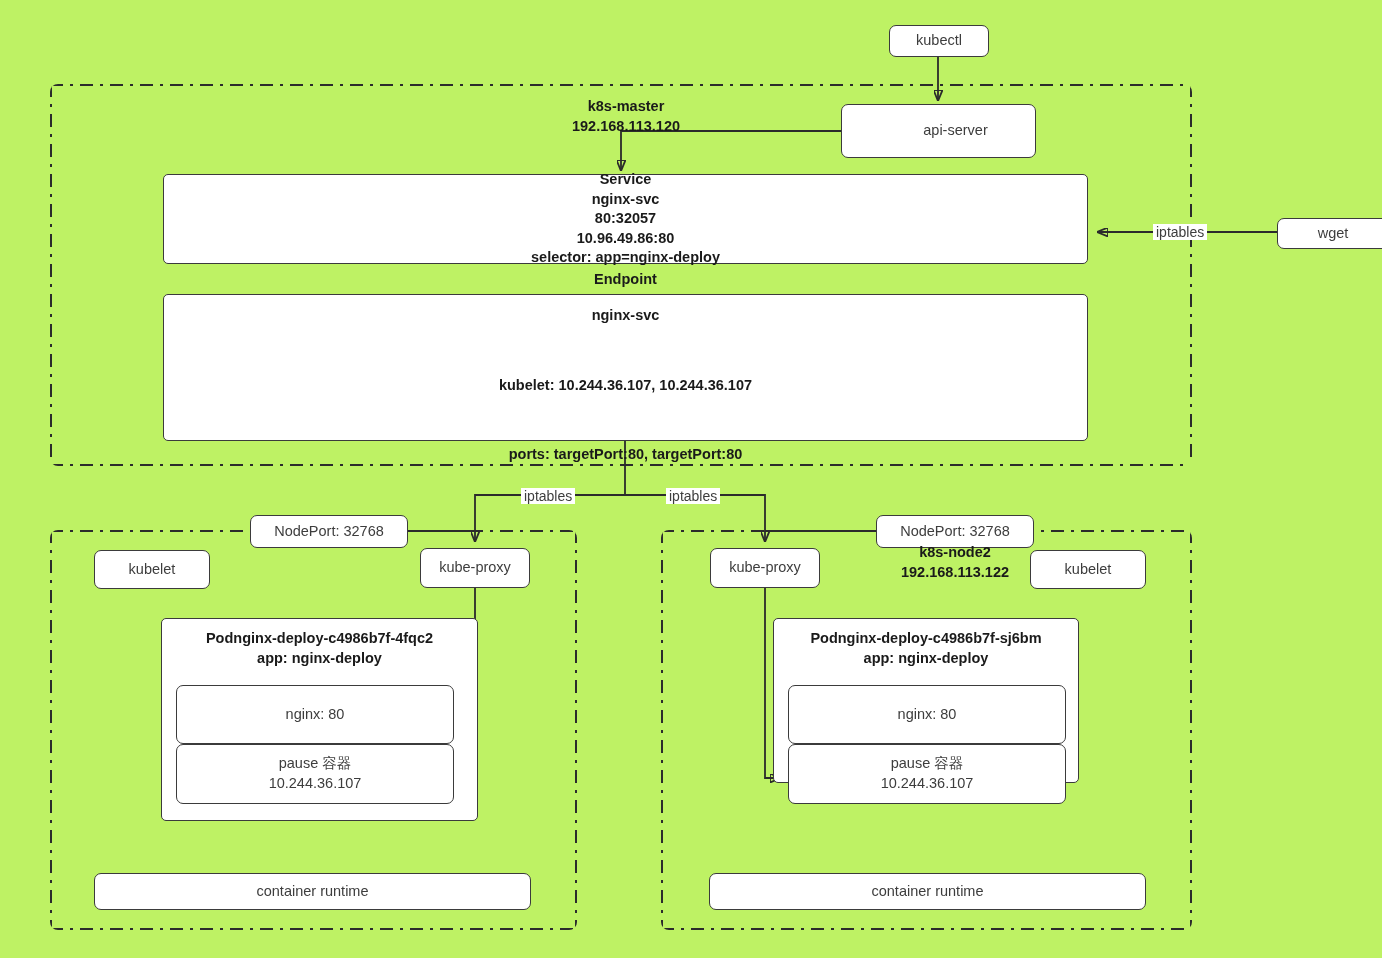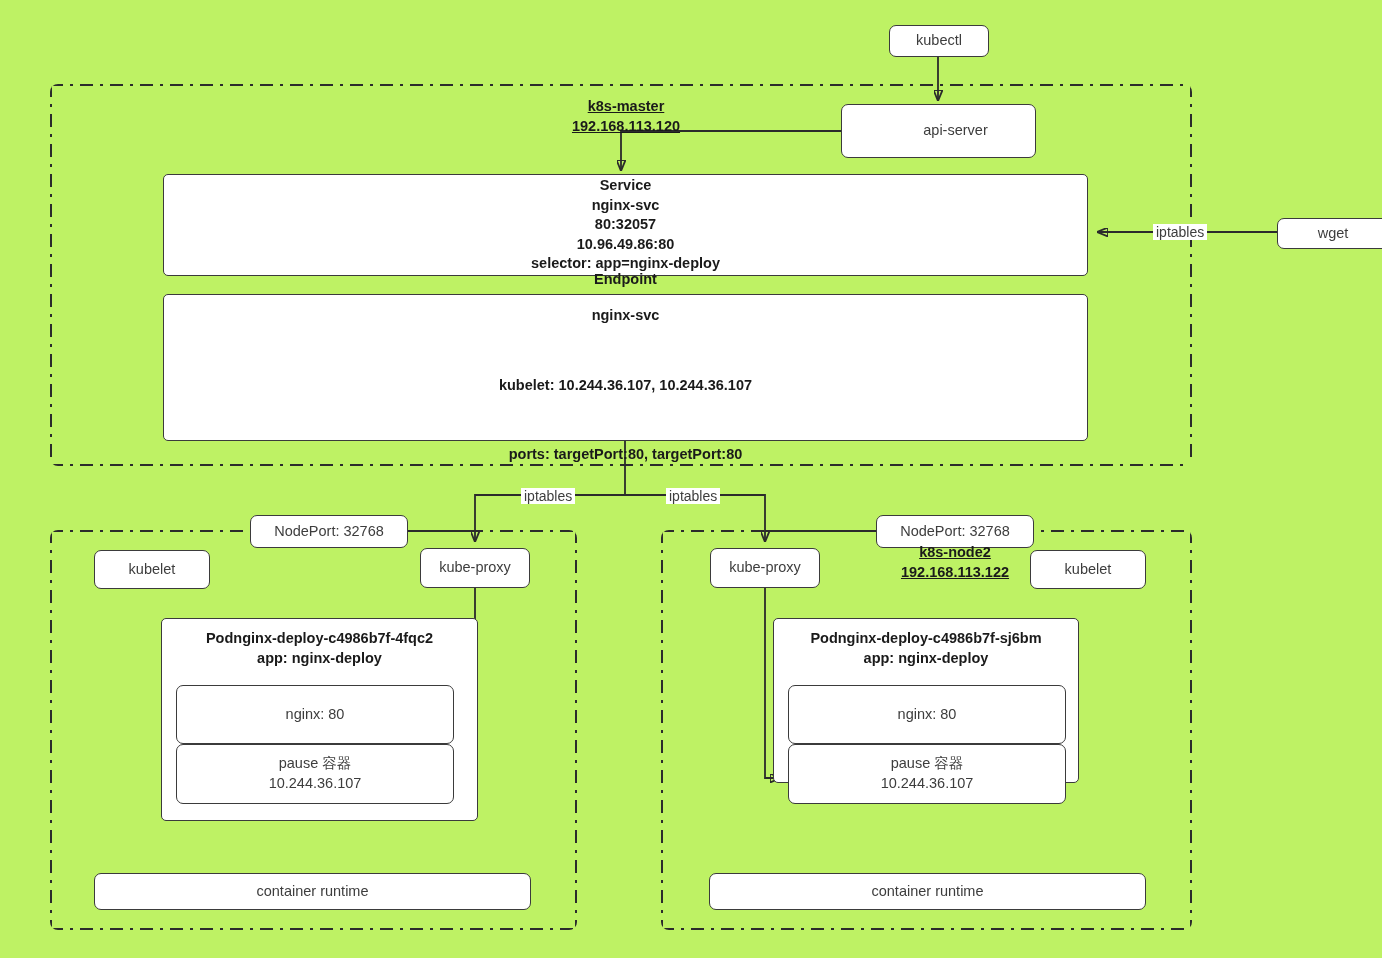--- a/index.html
+++ b/index.html
@@ -62,21 +62,20 @@
     font-size: 14.5px;
     color: #3d3d3d;
     white-space: nowrap;
     z-index: 6;
   }
   .label.bold {
     font-weight: bold;
     color: #1a1a1a;
     text-align: center;
     line-height: 1.35;
-    text-decoration: underline;
   }
   .label.edge {
     background: #ffffff;
     padding: 0 3px;
     font-size: 14px;
   }
   
   #wires {
     position: absolute;
     left: 0; top: 0;
@@ -139,21 +138,21 @@
 
   <div class="label bold" style="left:496px; top:97px; width:260px; text-align:center;">
     <div>k8s-master</div>
     <div>192.168.113.120</div>
   </div>
 
   <div class="box" style="left:841px; top:104px; width:195px; height:54px;padding-left:34px;">
     <span>api-server</span>
   </div>
 
-  <div class="box bold square" style="left:163px; top:174px; width:925px; height:102px;">
+  <div class="box bold square" style="left:163px; top:174px; width:925px; height:90px;">
     <div class="stack">
       <div>Service</div>
       <div>nginx-svc</div>
       <div>80:32057</div>
       <div>10.96.49.86:80</div>
       <div>selector: app=nginx-deploy</div>
     </div>
   </div>
 
   <div class="box bold square" style="left:163px; top:294px; width:925px; height:147px;">

